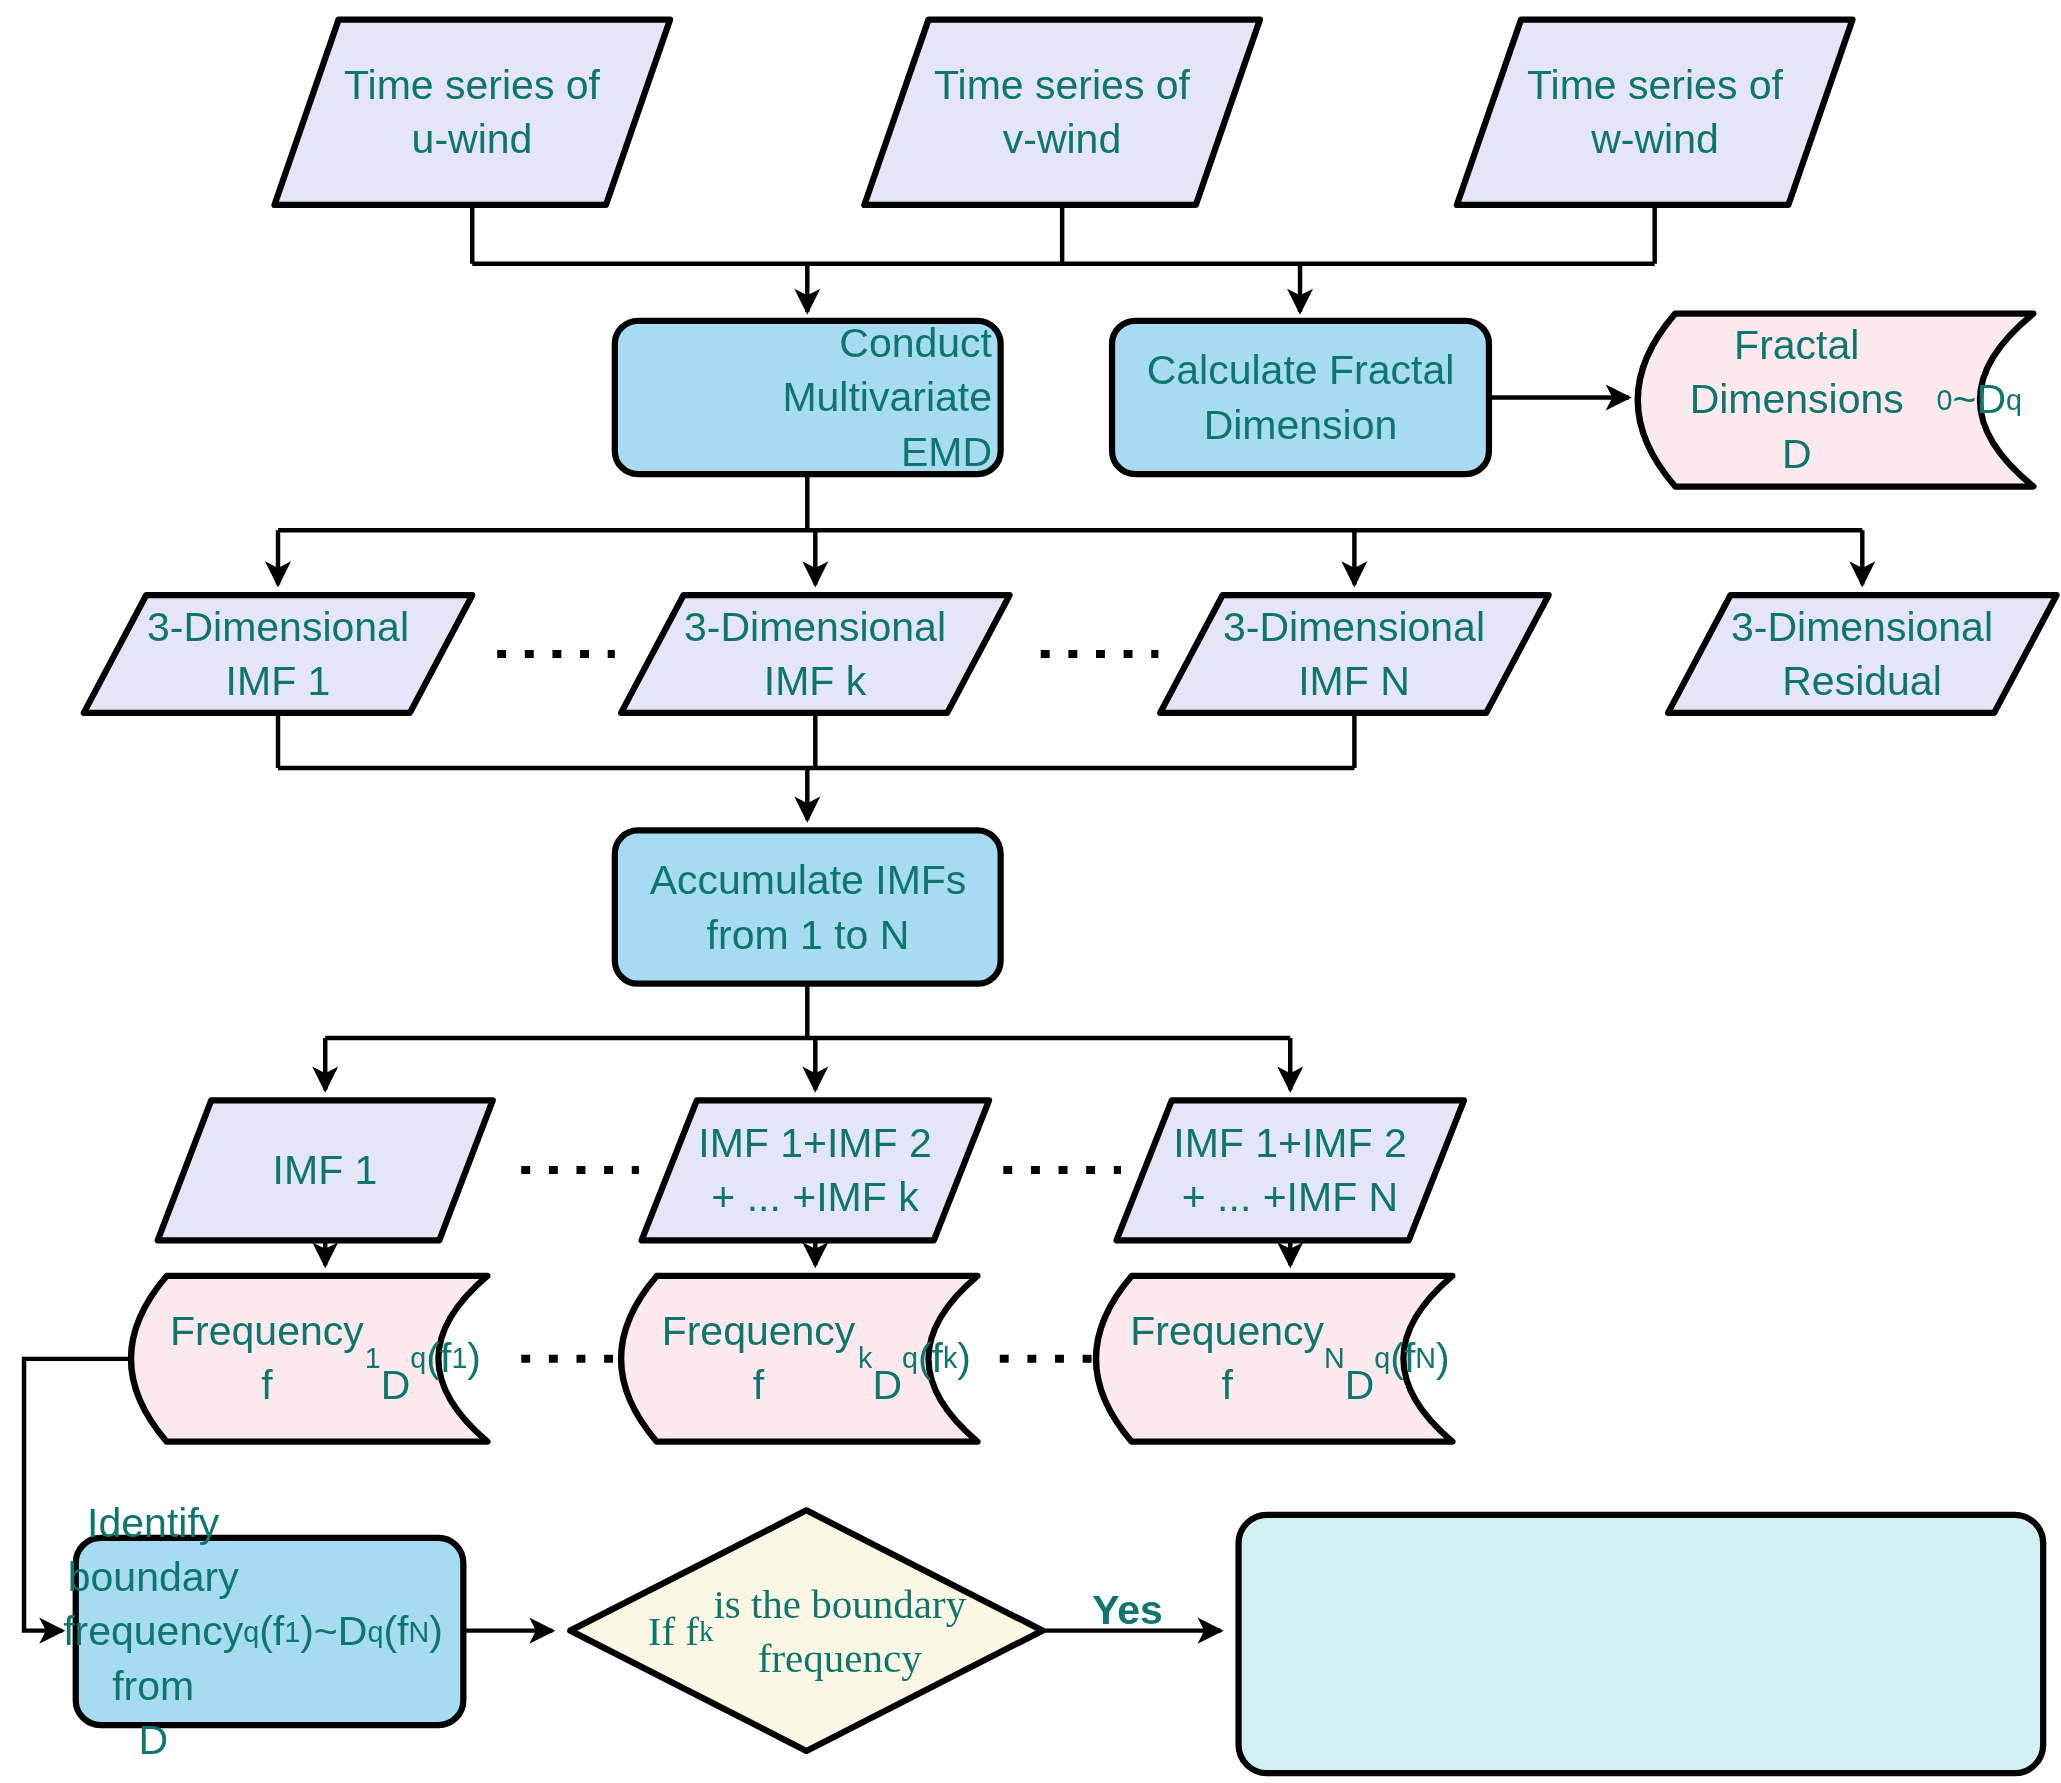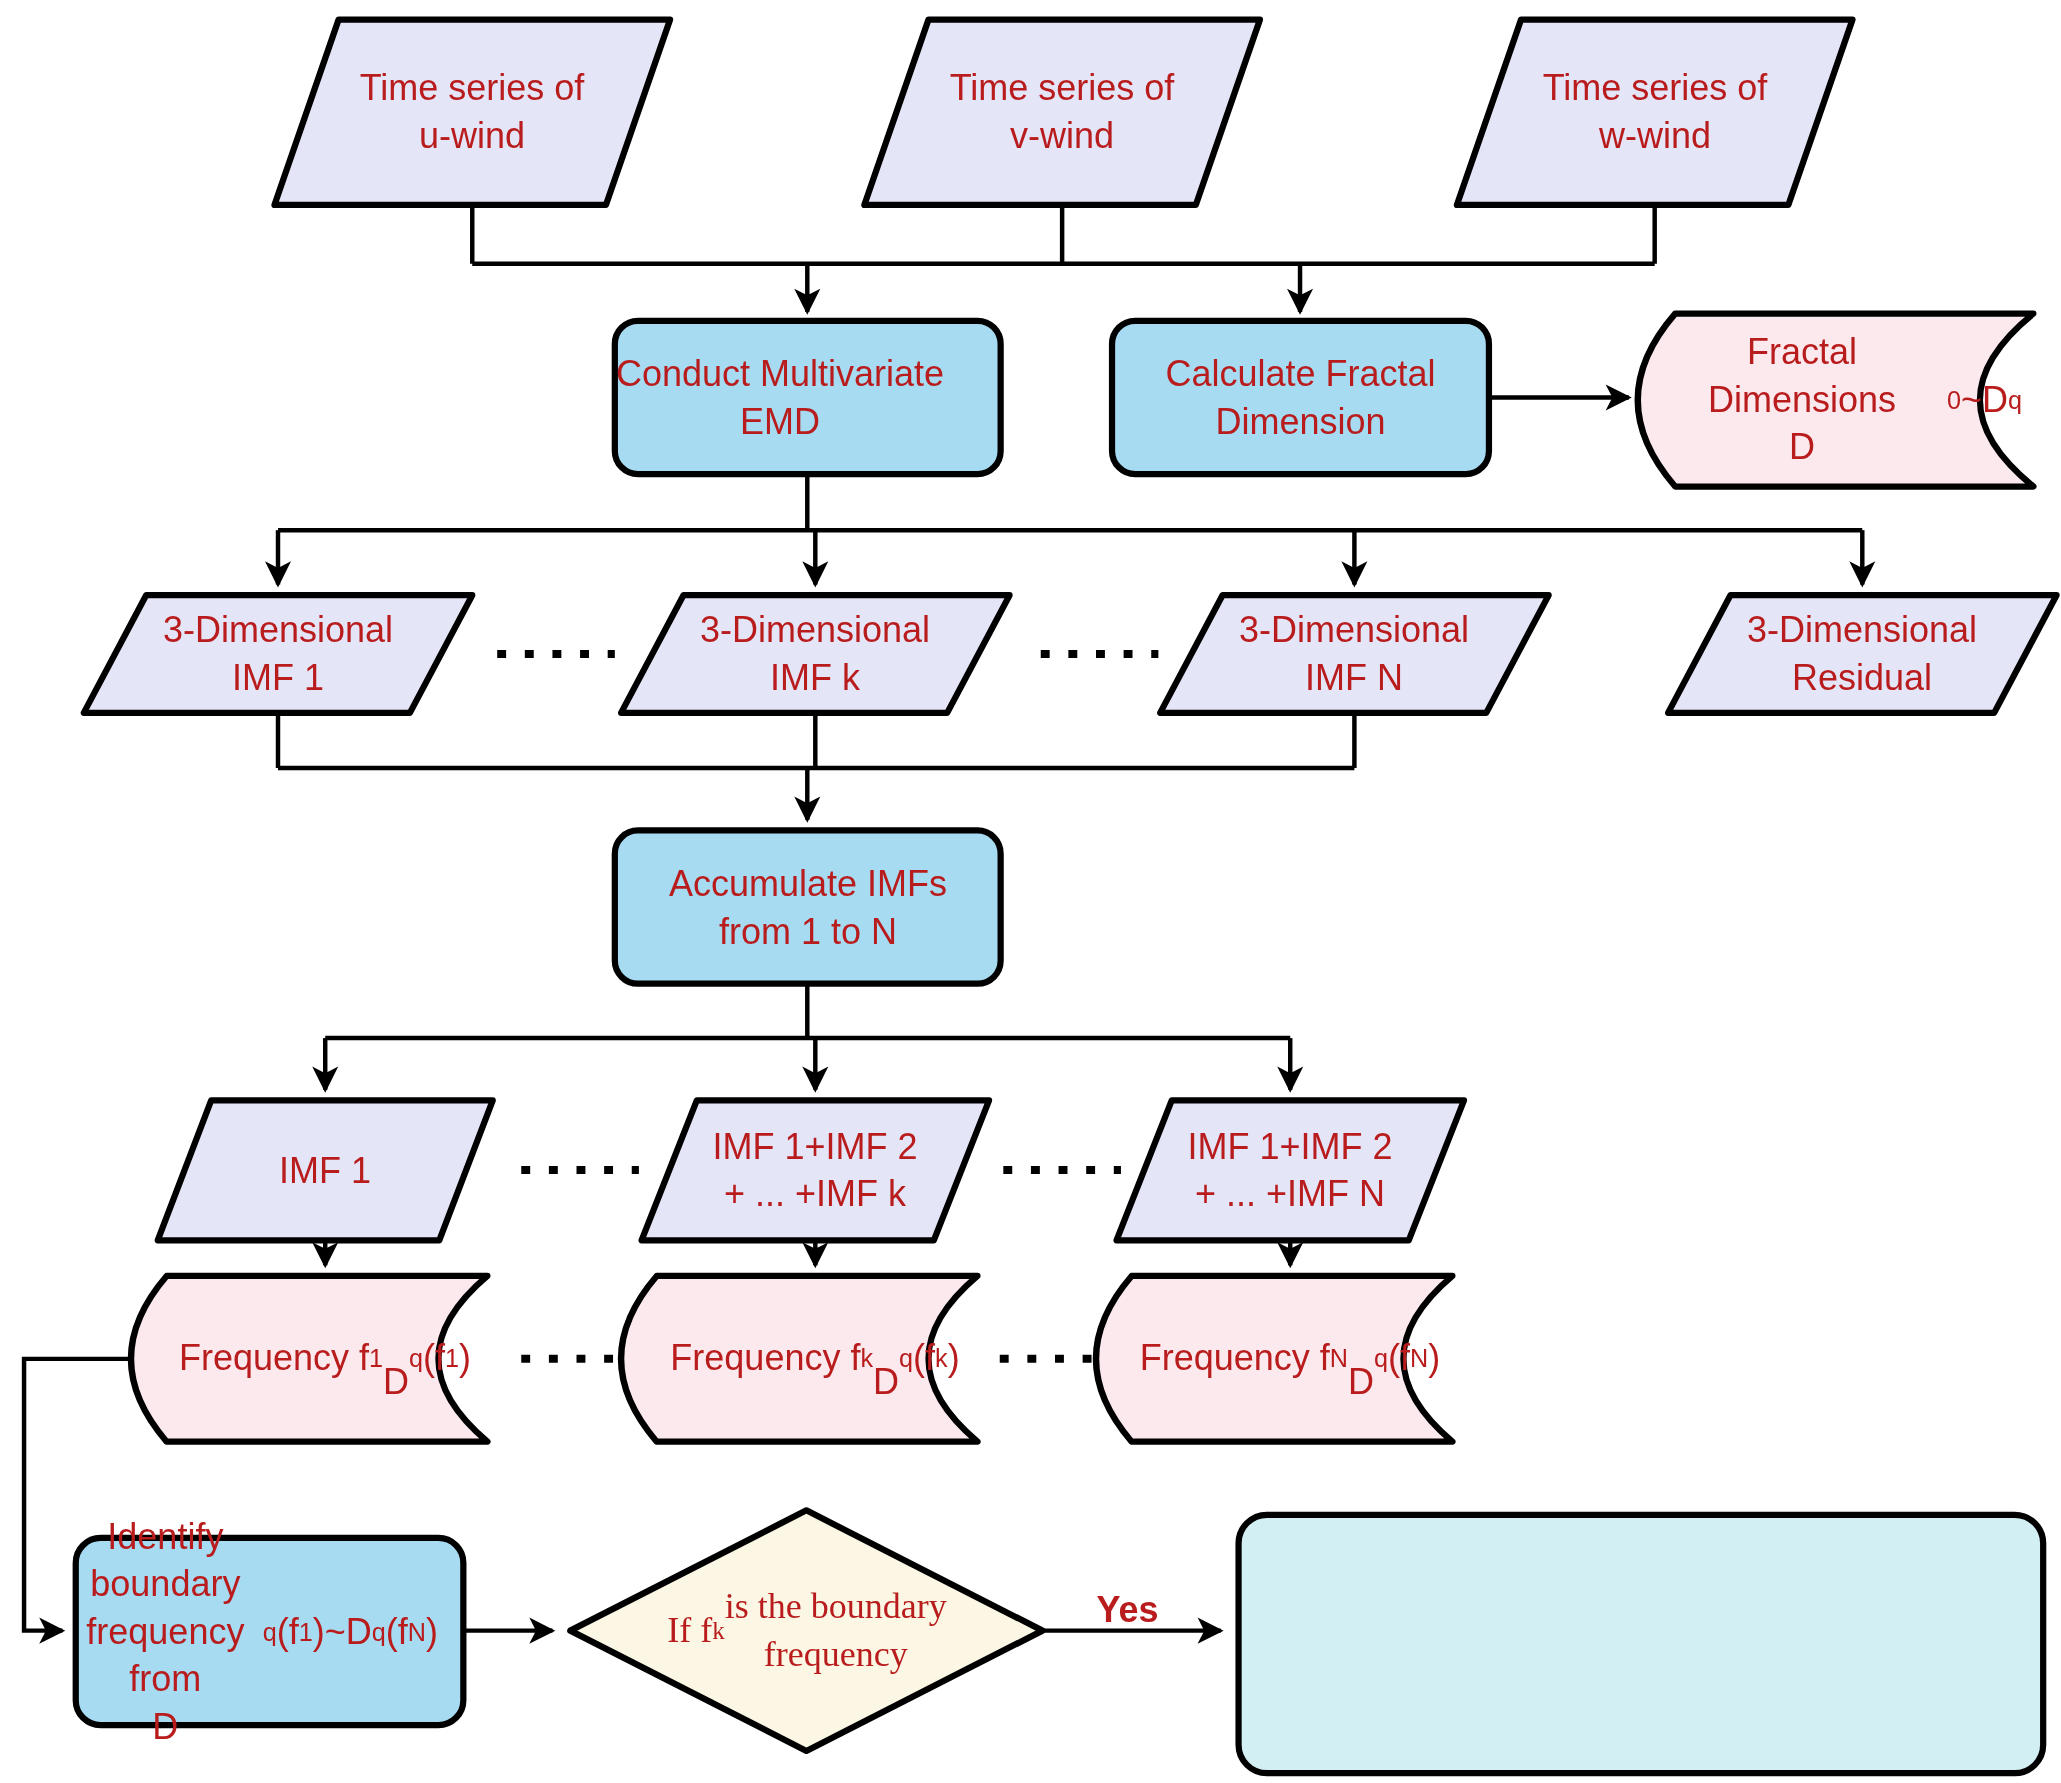--- a/index.html
+++ b/index.html
@@ -3,21 +3,21 @@
 <meta charset="utf-8">
 <style>
   html,body{margin:0;padding:0;background:#ffffff;}
   #stage{position:relative;width:2061px;height:1783px;background:#ffffff;overflow:hidden;
          font-family:"Liberation Sans", sans-serif;}
   #shapes{position:absolute;left:0;top:0;width:2061px;height:1783px;}
   .node-shape{stroke:var(--c-line,#000);stroke-width:7;stroke-linejoin:round;}
   .conn{stroke:var(--c-line,#000);stroke-width:5;fill:none;}
   .dots{stroke:var(--c-line,#000);stroke-width:9;fill:none;stroke-dasharray:10 21;}
   .label{position:absolute;display:flex;align-items:center;justify-content:center;
-         text-align:center;color:#b91c1c;font-size:36px;line-height:1.32;white-space:pre-line;}
+         text-align:center;color:#0f766e;font-size:41px;line-height:1.32;white-space:pre-line;}
   .label sub{font-size:70%;vertical-align:-0.28em;line-height:0;}
   .small-gap{line-height:1.30;}
   .result-label{line-height:1.42;}
 </style>
 </head>
 <body>
 
 <div id="stage">
 
   <svg id="shapes" viewBox="0 0 2313 2001" xmlns="http://www.w3.org/2000/svg">
@@ -86,21 +86,21 @@
 
     <rect class="node-shape" style="fill:var(--c-process,#a6dbf2)" x="85" y="1726" width="435" height="210" rx="28"></rect>
     <polygon class="node-shape" style="fill:var(--c-decision,#fbf7e4)" points="640,1830 905,1695 1170,1830 905,1965"></polygon>
     <rect class="node-shape" style="fill:var(--c-result,#d2f0f4)" x="1390" y="1700" width="903" height="290" rx="32"></rect>
   </svg>
 
   <div class="label" style="left:316px;top:45px;width:312px;height:134px;">Time series of<br>u-wind</div>
   <div class="label" style="left:906px;top:45px;width:312px;height:134px;">Time series of<br>v-wind</div>
   <div class="label" style="left:1499px;top:45px;width:312px;height:134px;">Time series of<br>w-wind</div>
 
-  <div class="label" style="left:596px;top:328px;width:368px;height:139px;">Conduct Multivariate<br>EMD</div>
+  <div class="label" style="left:624px;top:328px;width:368px;height:139px;text-align:right;">Conduct Multivariate<br>EMD</div>
   <div class="label" style="left:1121px;top:328px;width:359px;height:139px;">Calculate Fractal<br>Dimension</div>
   <div class="label" style="left:1657px;top:321px;width:365px;height:157px;">Fractal Dimensions<br>D<sub>0</sub>~D<sub>q</sub></div>
 
   <div class="label" style="left:100px;top:599px;width:356px;height:110px;">3-Dimensional<br>IMF 1</div>
   <div class="label" style="left:637px;top:599px;width:356px;height:110px;">3-Dimensional<br>IMF k</div>
   <div class="label" style="left:1176px;top:599px;width:356px;height:110px;">3-Dimensional<br>IMF N</div>
   <div class="label" style="left:1684px;top:599px;width:356px;height:110px;">3-Dimensional<br>Residual</div>
 
   <div class="label" style="left:624px;top:838px;width:368px;height:139px;">Accumulate IMFs<br>from 1 to N</div>
 

